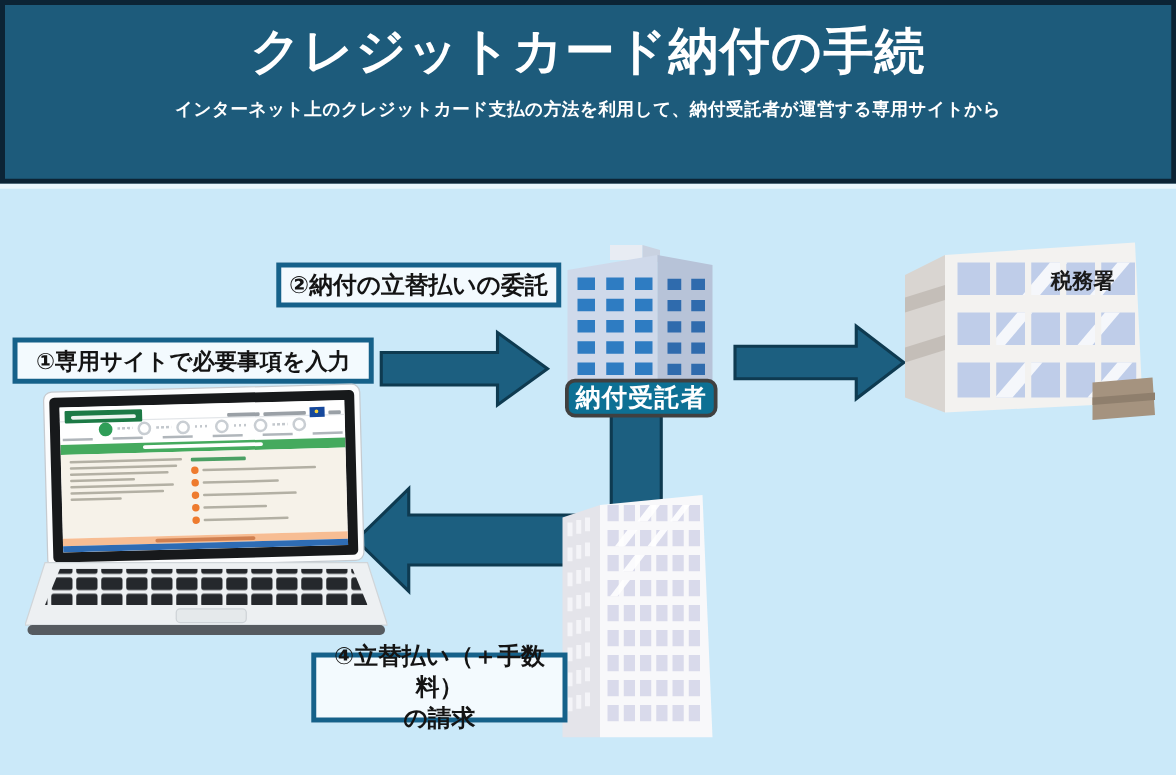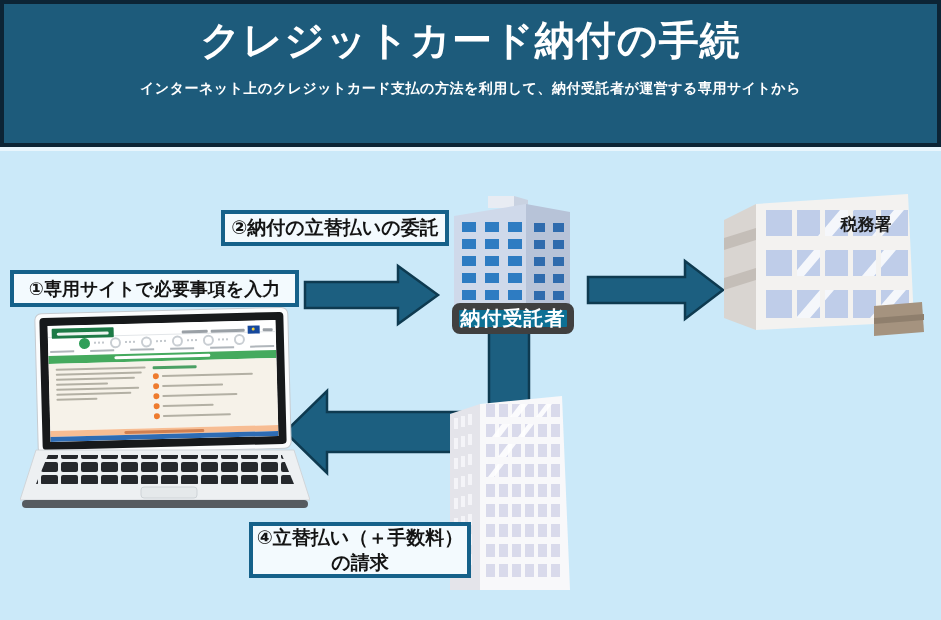--- a/index.html
+++ b/index.html
@@ -14,24 +14,24 @@
   .subtitle{font-size:14px;font-weight:bold;line-height:22px;letter-spacing:.5px;}
   .subtitle.first{margin-top:9px;}
   .sep{left:0;top:147px;width:941px;height:4px;background:#e9f6fd;}
 
   
   .callout{background:#f3fafe;border:4px solid #15618a;box-sizing:border-box;color:#141414;
            font-weight:bold;display:flex;align-items:center;justify-content:center;text-align:center;}
   .box1{left:10px;top:270px;width:289px;height:37px;font-size:18px;}
   .box2{left:221px;top:210px;width:228px;height:36px;font-size:19px;}
   .box3{left:610px;top:214px;width:77px;height:34px;font-size:19px;}
-  .box4{left:249px;top:522px;width:222px;height:56px;font-size:19px;flex-direction:column;line-height:25px;}
+  .box4{left:249px;top:522px;width:205px;height:56px;font-size:19px;flex-direction:column;line-height:25px;}
 
   
-  .pill{background:#0d7094;border:7px solid #404040;border-radius:8px;color:#ffffff;font-weight:bold;
+  .pill{background:#0d7094;border:3px solid #404040;border-radius:8px;color:#ffffff;font-weight:bold;
         display:flex;align-items:center;justify-content:center;letter-spacing:1px;box-sizing:border-box;}
   .pill-trustee{left:452px;top:303px;width:122px;height:31px;font-size:20px;}
   .pill-cc{left:407px;top:583px;width:215px;height:31px;font-size:20px;}
 
   svg{display:block;}
   .overlay{left:0;top:0;pointer-events:none;}
 
   
   .laptop{left:20px;top:310px;width:290px;height:208px;}
   .screen-shell{position:absolute;left:16px;top:0;width:252px;height:140px;background:#fbfcfd;

